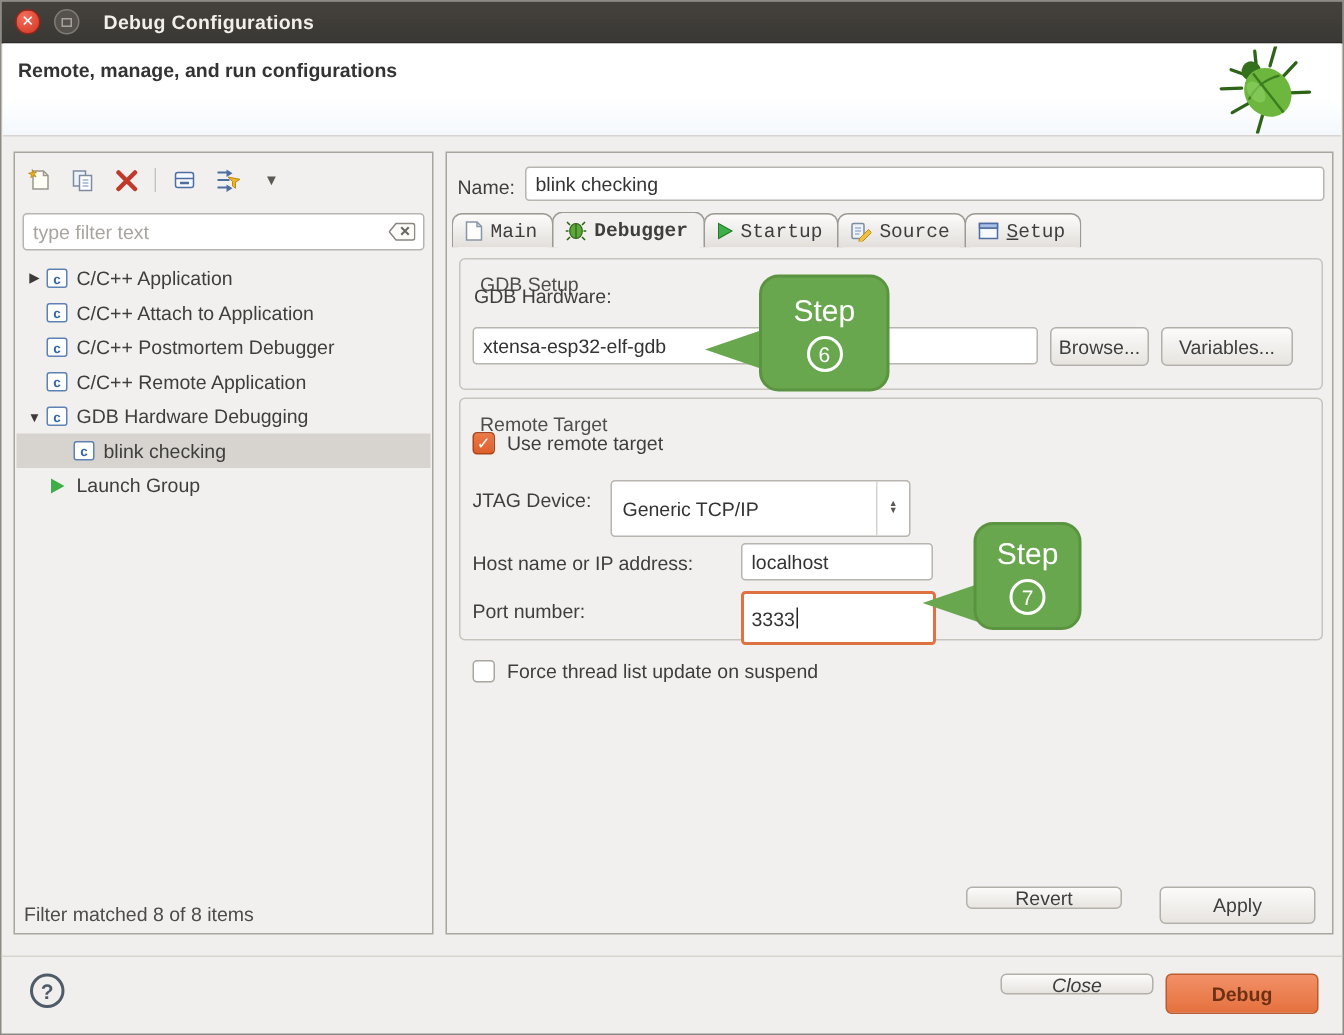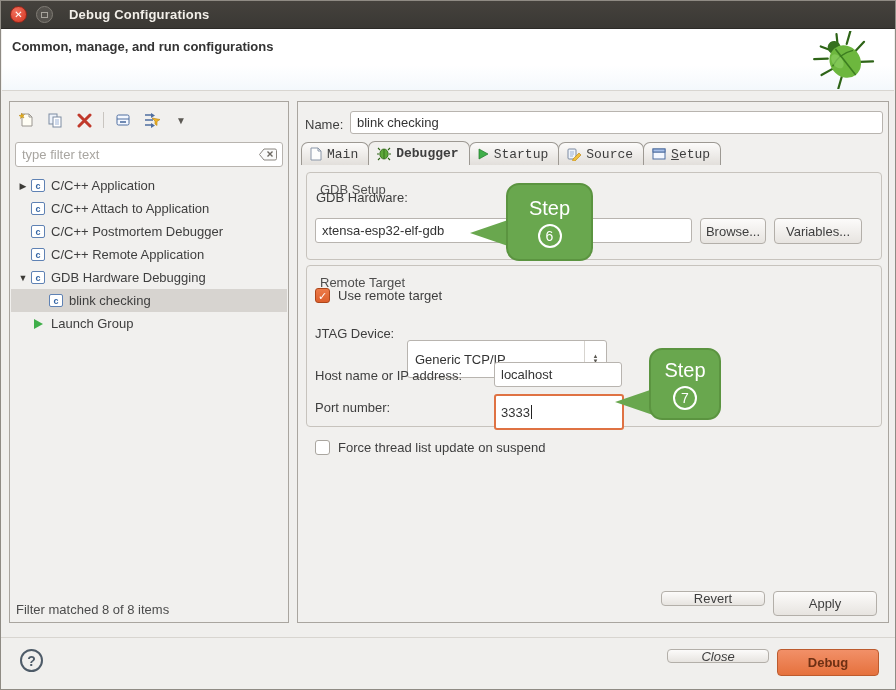--- a/index.html
+++ b/index.html
@@ -130,21 +130,21 @@
 
   <div class="titlebar">
     <div class="tb-btn tb-close">✕</div>
     <div class="tb-btn tb-restore">
         <span></span>
       </div>
     <div class="tb-title">Debug Configurations</div>
   </div>
 
   <div class="header">
-    <div class="header-title">Common, manage, and run configurations</div>
+    <div class="header-title">Remote, manage, and run configurations</div>
     <div class="bug-art">
       <svg width="72" height="58" viewBox="0 0 72 58">
         <g transform="rotate(-38 36 29)">
           <g stroke="#2e6417" stroke-width="2.2" stroke-linecap="round" fill="none">
             <path d="M24 18 L13 10"></path>
               <path d="M22 29 L9 27"></path>
               <path d="M25 40 L14 48"></path>
             <path d="M48 18 L59 10"></path>
               <path d="M50 29 L63 27"></path>
               <path d="M47 40 L58 48"></path>
@@ -346,21 +346,21 @@
 
     <div class="group g-remote">
       <span class="group-legend">Remote Target</span>
     </div>
     <div class="checkrow" style="left:17px; top:186px;">
       <span class="cb cb-on">✓</span>
       <span>Use remote target</span>
     </div>
 
     <span class="lbl" style="left:17px; top:224px;">JTAG Device:</span>
-    <div class="fld combo" style="left:109px; top:218px; width:200px; height:38px;margin-top:20px;">
+    <div class="fld combo" style="left:109px; top:218px; width:200px; height:38px;">
       <span class="txt">Generic TCP/IP</span>
       <span class="spin">
           <b>▲</b>
           <b>▼</b>
         </span>
     </div>
 
     <span class="lbl" style="left:17px; top:266px;">Host name or IP address:</span>
     <input class="fld" style="left: 196px; top: 260px; width: 128px; height: 25px;" value="localhost">
 
@@ -368,21 +368,21 @@
     <div class="fld port-field" style="left:196px; top:292px; width:130px; height:25px;">
       <span>3333</span>
         <span class="caret-bar"></span>
     </div>
 
     <div class="checkrow" style="left:17px; top:338px;">
       <span class="cb cb-off"></span>
       <span>Force thread list update on suspend</span>
     </div>
 
-    <div class="btn" style="left:363px; top:489px; width:104px; height:15px;">Revert</div>
+    <div class="btn" style="left:346px; top:489px; width:104px; height:15px;">Revert</div>
     <div class="btn" style="left:475px; top:489px; width:104px; height:25px;">Apply</div>
   </div>
 
   <div class="footer-line"></div>
   <div class="help-btn">?</div>
   <div class="btn" style="left:666px; top:648px; width:102px; height:14px;font-style:italic;">Close</div>
   <div class="btn btn-debug" style="left:776px; top:648px; width:102px; height:27px;">Debug</div>
 
   <div class="callout-tri" style="left:469px; top:219px;"></div>
   <div class="callout" style="left:505px; top:182px; width:87px; height:78px;">

